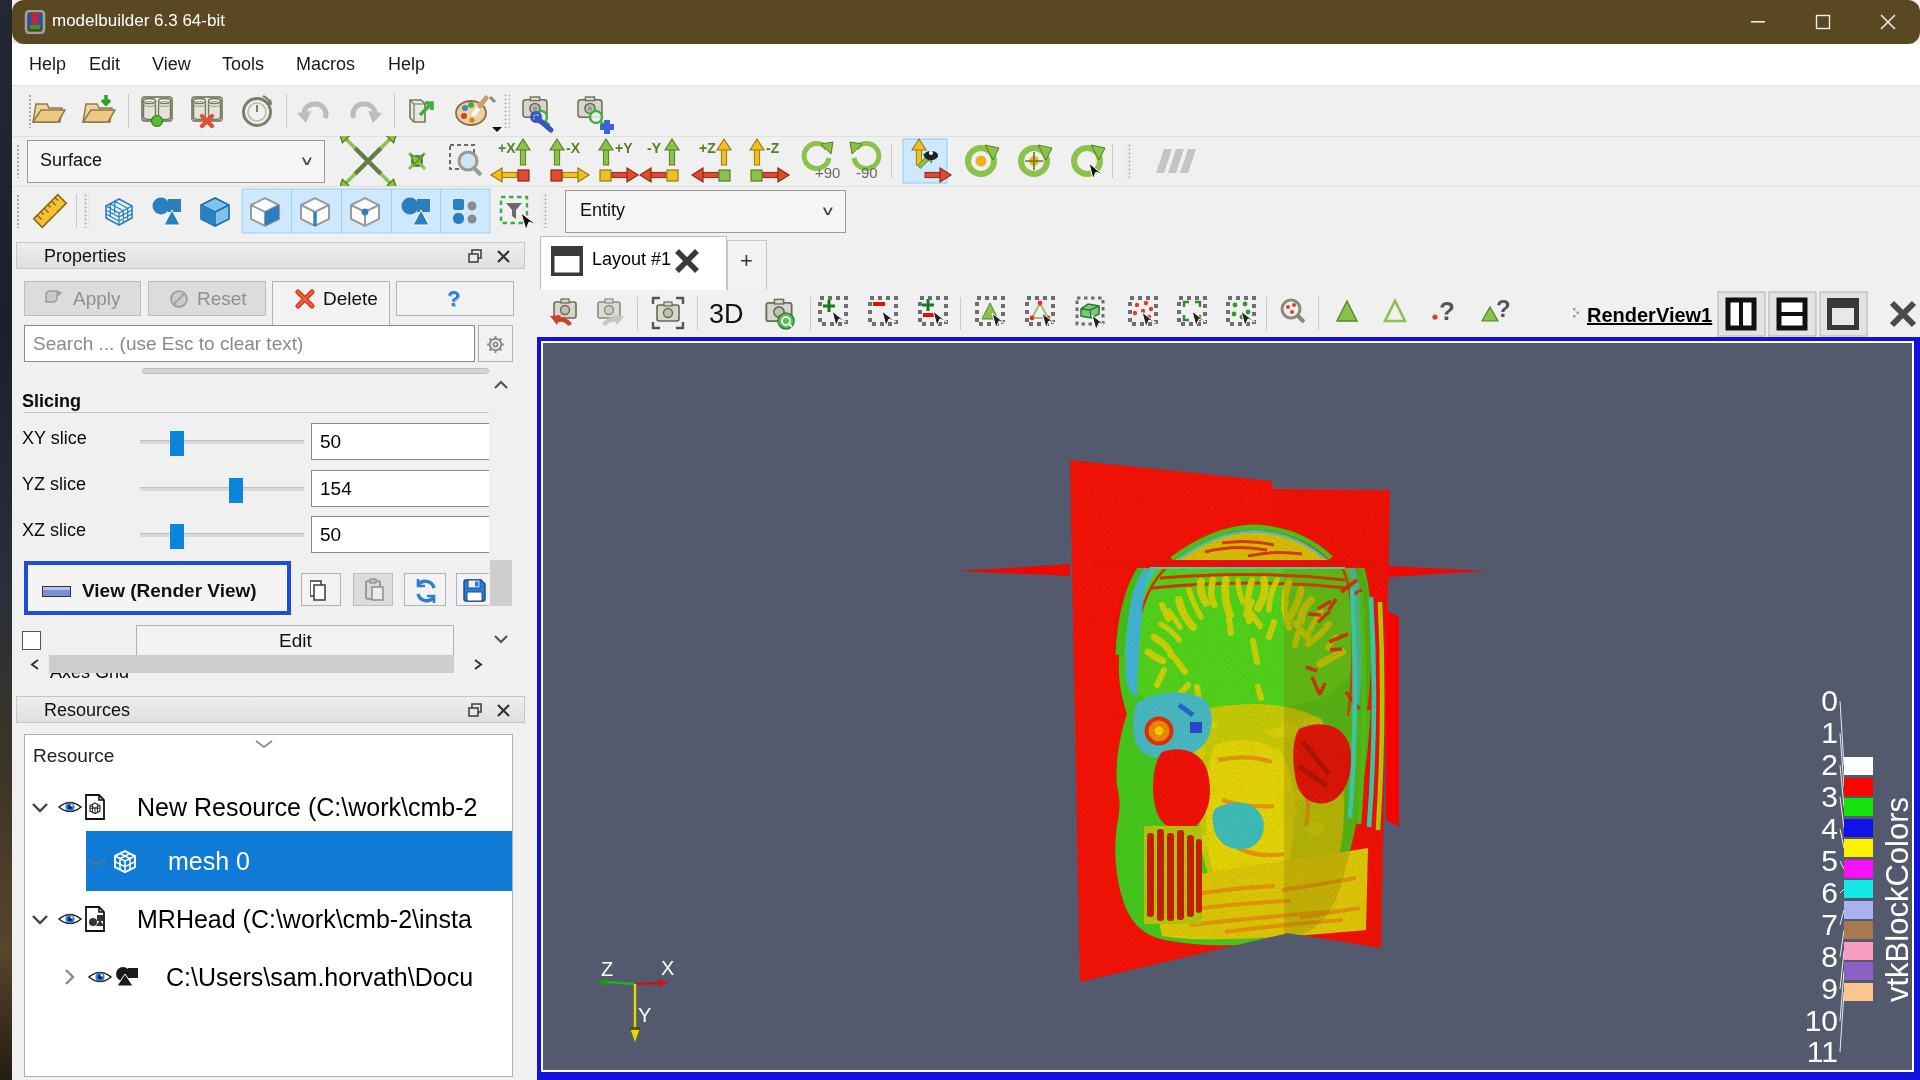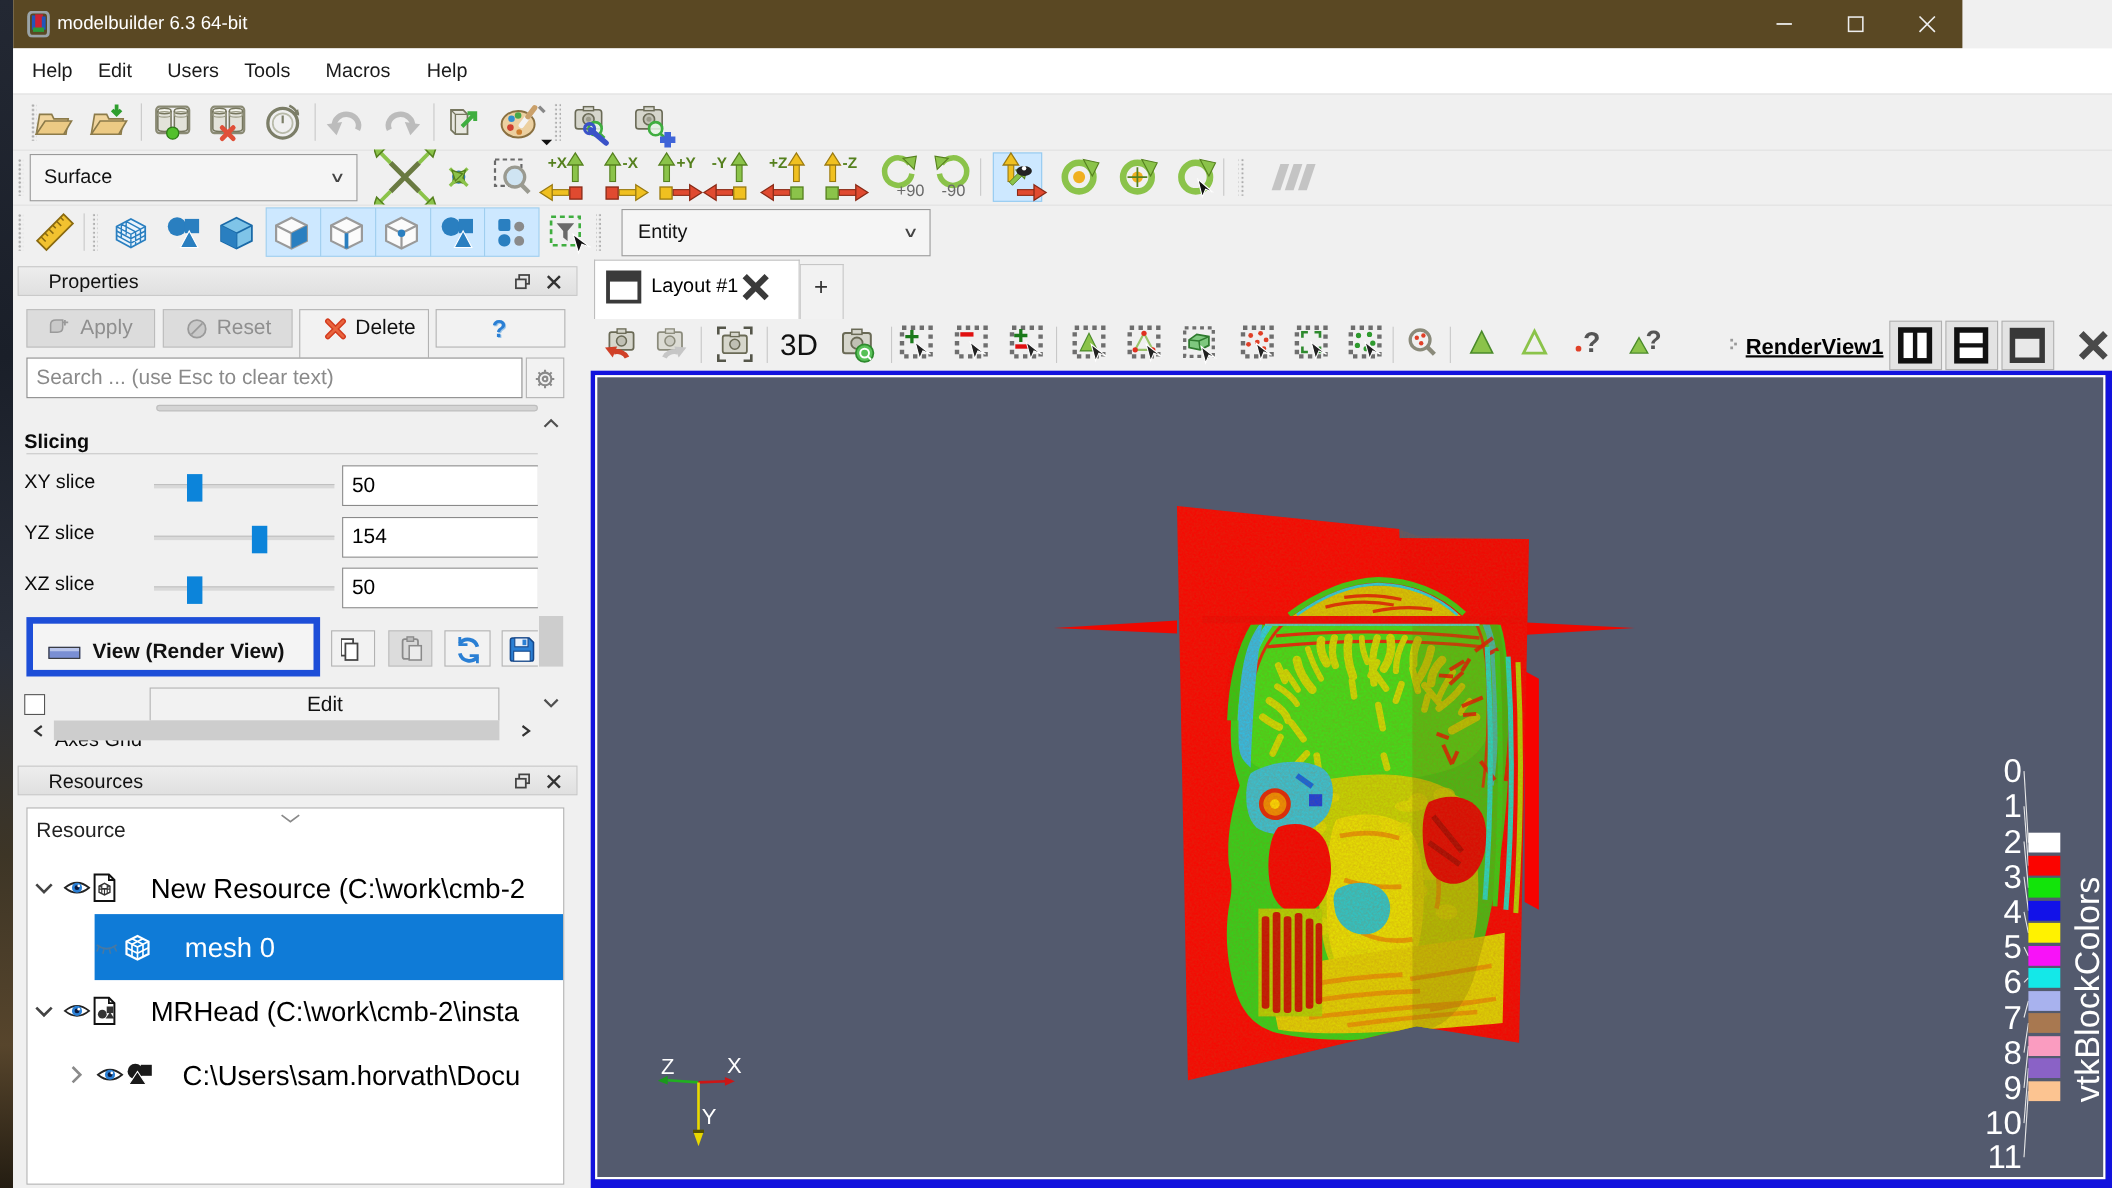--- a/index.html
+++ b/index.html
@@ -1,21 +1,21 @@
 <!DOCTYPE html>
 <html><head>
 <meta charset="utf-8">
 <style>
 html,body{margin:0;padding:0;width:1920px;height:1080px;overflow:hidden;background:#f0f0f0;
   font-family:"Liberation Sans",sans-serif;}
 *{box-sizing:border-box;}
 .abs{position:absolute;}
 #desk{left:0;top:0;width:12px;height:1080px;background:linear-gradient(#232833,#1a1f29 30%,#2a2f3a 55%,#3d3526 72%,#57452c 88%,#241d12);}
 #win{left:12px;top:0;width:1908px;height:1080px;background:#f0f0f0;}
-#titlebar{left:0;top:0;width:1772px;height:44px;background:#5a4823;}
+#titlebar{left:0;top:0;width:1908px;height:44px;background:#5a4823;border-radius:12px;}
 #title-text{left:40px;top:11px;color:#fff;font-size:17px;}
 .wbtn{top:0;width:65px;height:44px;color:#eee;}
 #menubar{left:0;top:44px;width:1908px;height:41px;background:#fff;}
 .menu{position:absolute;top:10px;font-size:18px;color:#1a1a1a;}
 #tb{left:0;top:85px;width:1908px;height:150px;background:#f0f0f0;border-top:1px solid #e2e2e2;}
 .tbrow{position:absolute;left:0;width:1908px;height:50px;}
 .grip{position:absolute;width:5px;top:8px;height:34px;background-image:radial-gradient(#ababab 1px,transparent 1.2px);background-size:4px 4px;}
 .combo{position:absolute;background:#f5f5f5;border:1px solid #999;font-size:18px;color:#111;}
 .combo .cv{position:absolute;right:12px;top:50%;margin-top:-9px;color:#444;font-size:13px;transform:scaleX(1.6);}
 
@@ -56,21 +56,21 @@
   <svg class="abs wbtn" style="right:65px" width="65" height="44">
         <rect x="26.5" y="15.5" width="13" height="13" fill="none" stroke="#eee" stroke-width="1.4"></rect>
       </svg>
   <svg class="abs wbtn" style="right:0px" width="65" height="44">
         <path d="M26 15 L40 29 M40 15 L26 29" stroke="#eee" stroke-width="1.5"></path>
       </svg>
 </div>
 <div class="abs" id="menubar">
   <div class="menu" style="left:17px">Help</div>
   <div class="menu" style="left:77px">Edit</div>
-  <div class="menu" style="left:140px">Users</div>
+  <div class="menu" style="left:140px">View</div>
   <div class="menu" style="left:210px">Tools</div>
   <div class="menu" style="left:284px">Macros</div>
   <div class="menu" style="left:376px">Help</div>
 </div>
 <div class="abs" id="tb">
   <div class="abs" style="left:0;top:50px;width:1908px;height:1px;background:#e0e0e0;"></div>
       <div class="abs" style="left:0;top:100px;width:1908px;height:1px;background:#e0e0e0;"></div>
       <div class="tbrow" id="tbrow1" style="top:0;height:50px;"><div class="grip" style="left:16px;"></div><svg width="1908" height="50" viewBox="0 0 1908 50">
 <defs>
             <pattern id="dotp" width="4" height="4" patternUnits="userSpaceOnUse">
@@ -452,21 +452,21 @@
 <div class="slider-handle" style="left:217px;top:243px;"></div>
 <div class="field" style="left:299px;top:235px;width:179px;height:37px;">
         <span style="position:absolute;top:7px;">154</span>
       </div>
 <div class="plabel" style="left:10px;top:285px;">XZ slice</div>
 <div class="slider-groove" style="left:128px;top:298px;width:164px;"></div>
 <div class="slider-handle" style="left:158px;top:289px;"></div>
 <div class="field" style="left:299px;top:281px;width:179px;height:37px;">
         <span style="position:absolute;top:7px;">50</span>
       </div>
-<div class="abs" style="left:12px;top:326px;width:267px;height:54px;border:6px solid #1d4ed8;background:#f4f4f4;">
+<div class="abs" style="left:12px;top:326px;width:267px;height:54px;border:4px solid #1d4ed8;background:#f4f4f4;">
   <div class="abs" style="left:14px;top:21px;width:29px;height:11px;background:#7a8fd4;border:1px solid #333;box-shadow:inset 0 3px 0 #b8c4ea;"></div>
   <div class="abs" style="left:54px;top:15px;font-size:19px;font-weight:bold;color:#111;">View (Render View)</div>
 </div>
 <div class="btn" style="left:289px;top:338px;width:40px;height:33px;">
         <svg style="position:absolute;left:8px;top:5px" width="24" height="24" viewBox="0 0 24 24">
           <rect x="8,2" y="2" width="11" height="15" fill="#fff" stroke="#444" stroke-width="1.6"></rect>
           <rect x="4" y="6" width="11" height="15" fill="#fff" stroke="#444" stroke-width="1.6"></rect>
         </svg>
       </div>
 <div class="btn dis" style="left:341px;top:338px;width:40px;height:33px;">

